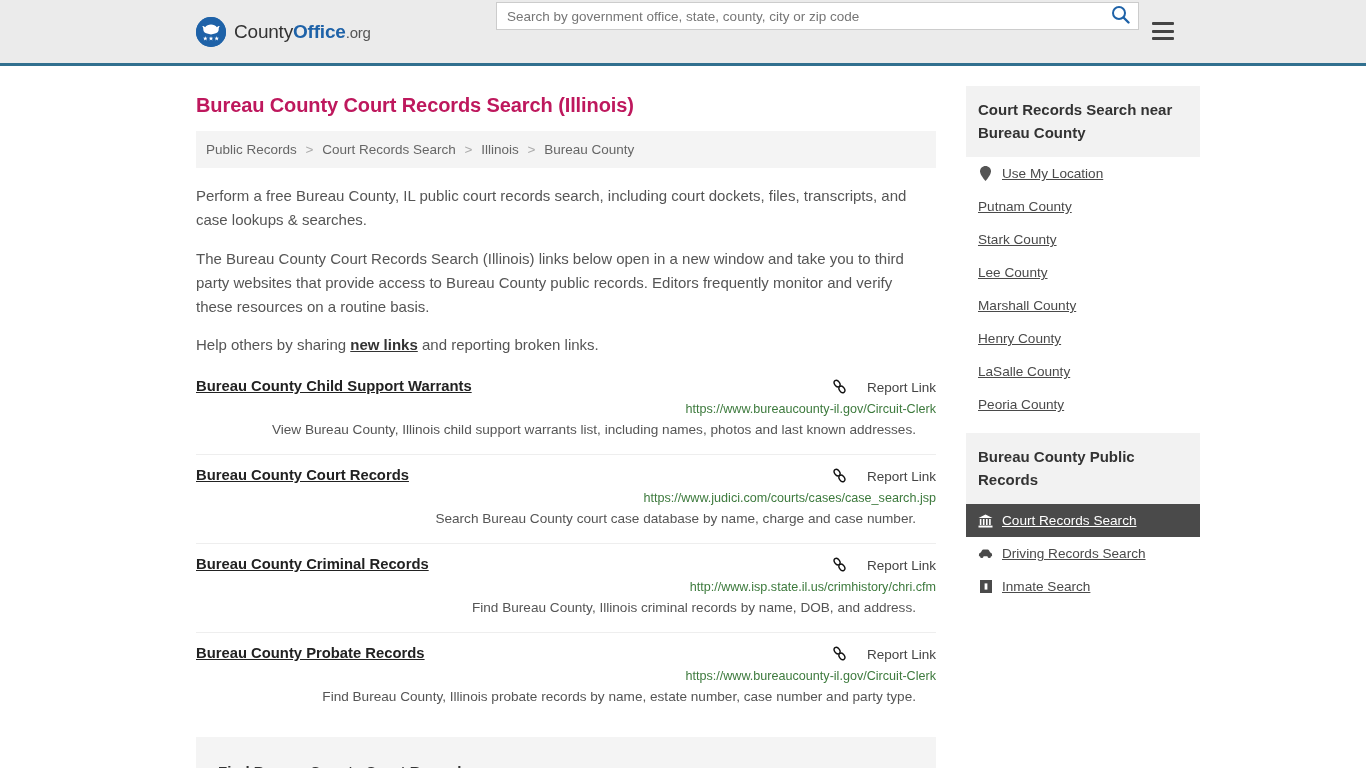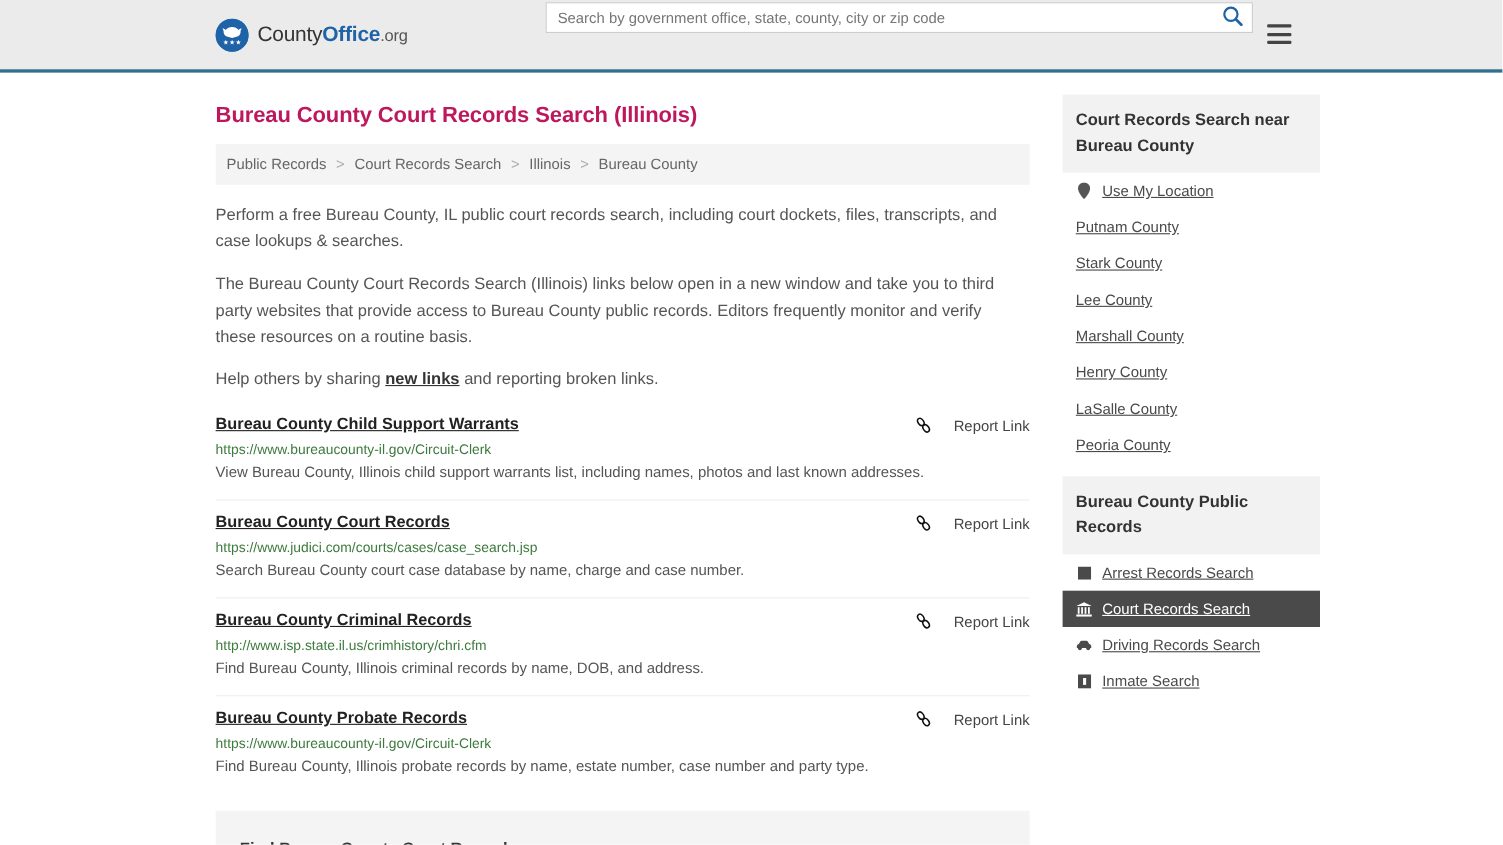--- a/index.html
+++ b/index.html
@@ -137,21 +137,21 @@
     color: #555555;
     margin: 0 3px 14px 0;
   }
   .intro a {
     color: #333333;
     text-decoration: underline;
     font-weight: bold;
   }
 
   
-  .results { margin-top: 8px; }
+  .results { margin-top: 8px; text-align: right; }
   .result {
     border-top: 1px solid #eeeeee;
     padding: 12px 0 13px 0;
     position: relative;
   }
   .result:first-child { border-top: none; padding-top: 6px; }
   .result-head {
     display: flex;
     align-items: flex-start;
     justify-content: space-between;
@@ -437,30 +437,20 @@
             <span class="side-label">Peoria County</span>
           </div>
         </li>
       </ul>
 
       <div class="sec-gap"></div>
 
       <div class="side-head">Bureau County Public Records</div>
       <ul class="side-list">
         <li>
-          <div class="side-item">
-            <span class="side-icon">
-              <svg width="12" height="12" viewBox="0 0 12 12" aria-hidden="true">
-                <rect x="0" y="0" width="12" height="12" fill="#4a4a4a"></rect>
-              </svg>
-            </span>
-            <span class="side-label">Arrest Records Search</span>
-          </div>
-        </li>
-        <li>
           <div class="side-item active">
             <span class="side-icon">
               <svg width="15" height="14" viewBox="0 0 15 14" aria-hidden="true">
                 <polygon points="7.5,0.5 14.5,4 0.5,4" fill="#ffffff"></polygon>
                 <rect x="1.8" y="5" width="1.6" height="6" fill="#ffffff"></rect>
                 <rect x="4.9" y="5" width="1.6" height="6" fill="#ffffff"></rect>
                 <rect x="8.0" y="5" width="1.6" height="6" fill="#ffffff"></rect>
                 <rect x="11.1" y="5" width="1.6" height="6" fill="#ffffff"></rect>
                 <rect x="0.5" y="11.6" width="14" height="1.9" fill="#ffffff"></rect>
               </svg>

